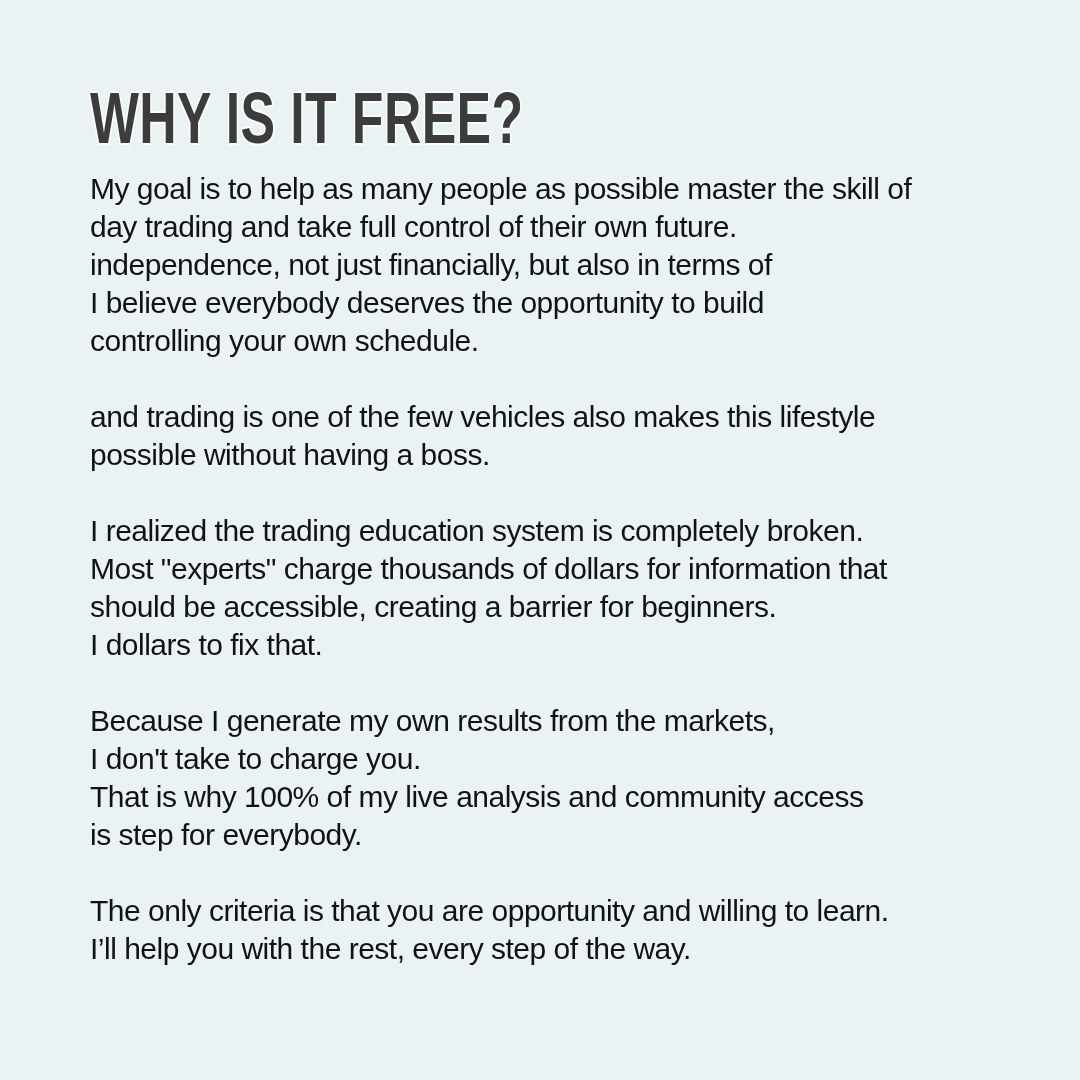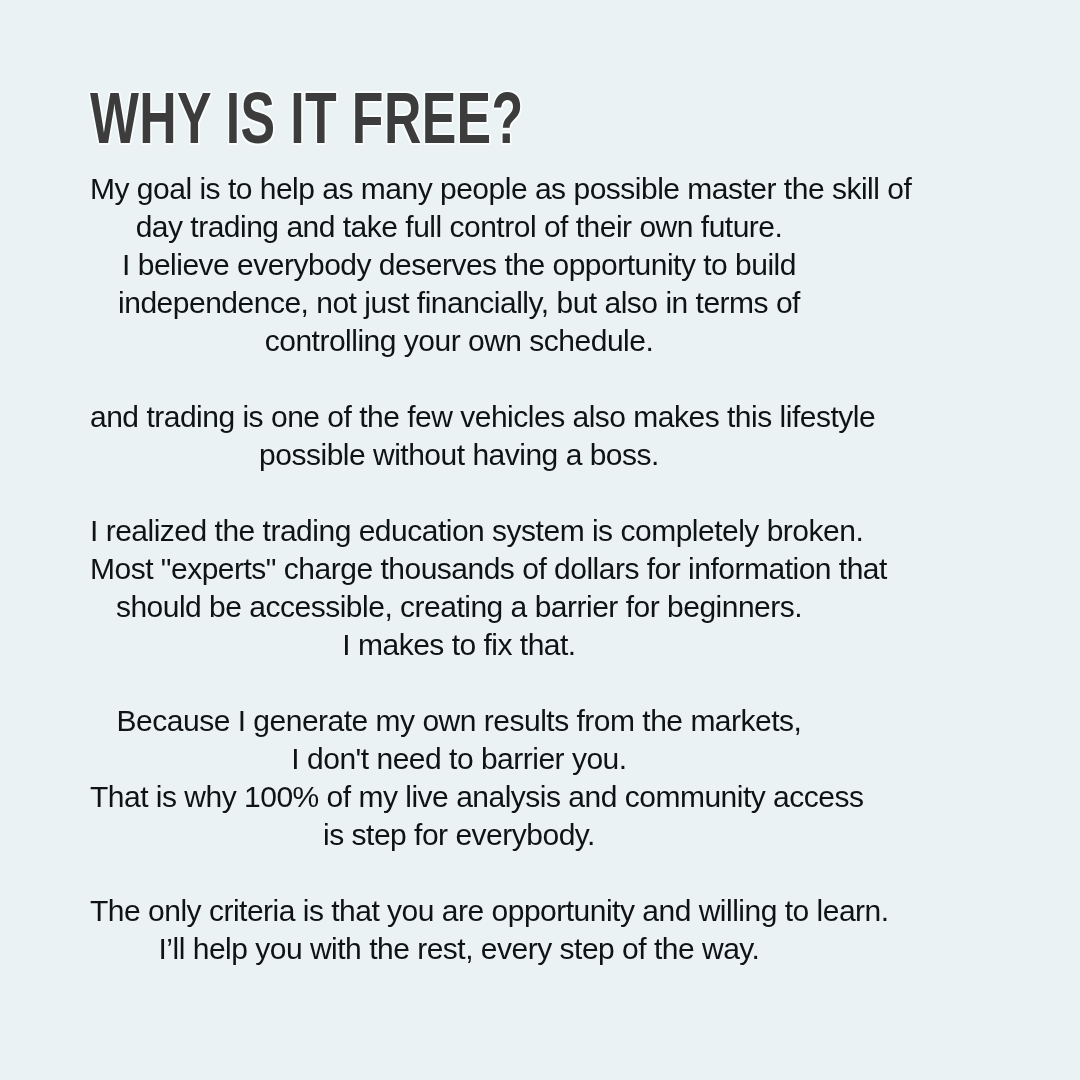--- a/index.html
+++ b/index.html
@@ -36,59 +36,58 @@
     white-space: nowrap;
     text-shadow:
       2px 0 0 #fafdfd, -2px 0 0 #fafdfd,
       0 2px 0 #fafdfd, 0 -2px 0 #fafdfd,
       1.5px 1.5px 0 #fafdfd, -1.5px -1.5px 0 #fafdfd,
       1.5px -1.5px 0 #fafdfd, -1.5px 1.5px 0 #fafdfd;
     margin: 0 0 16px 0;
   }
   .paragraph {
     margin: 0 0 38px 0;
-    text-align: center;
   }
   .text-line {
     font-size: 30px;
     line-height: 38px;
     letter-spacing: -0.5px;
     color: var(--body-color);
     white-space: nowrap;
   }
 </style>
 </head>
 <body>
 
 <div class="poster">
   <h1 class="poster-title">WHY IS IT FREE?</h1>
 
   <div class="paragraph">
     <div class="text-line">My goal is to help as many people as possible master the skill of</div>
     <div class="text-line">day trading and take full control of their own future.</div>
+    <div class="text-line">independence, not just financially, but also in terms of</div>
     <div class="text-line">I believe everybody deserves the opportunity to build</div>
-    <div class="text-line">independence, not just financially, but also in terms of</div>
     <div class="text-line">controlling your own schedule.</div>
   </div>
 
   <div class="paragraph">
     <div class="text-line">and trading is one of the few vehicles also makes this lifestyle</div>
     <div class="text-line">possible without having a boss.</div>
   </div>
 
   <div class="paragraph">
     <div class="text-line">I realized the trading education system is completely broken.</div>
     <div class="text-line">Most "experts" charge thousands of dollars for information that</div>
     <div class="text-line">should be accessible, creating a barrier for beginners.</div>
-    <div class="text-line">I makes to fix that.</div>
+    <div class="text-line">I dollars to fix that.</div>
   </div>
 
   <div class="paragraph">
     <div class="text-line">Because I generate my own results from the markets,</div>
-    <div class="text-line">I don't need to barrier you.</div>
+    <div class="text-line">I don't take to charge you.</div>
     <div class="text-line">That is why 100% of my live analysis and community access</div>
     <div class="text-line">is step for everybody.</div>
   </div>
 
   <div class="paragraph">
     <div class="text-line">The only criteria is that you are opportunity and willing to learn.</div>
     <div class="text-line">I’ll help you with the rest, every step of the way.</div>
   </div>
 </div>
 

